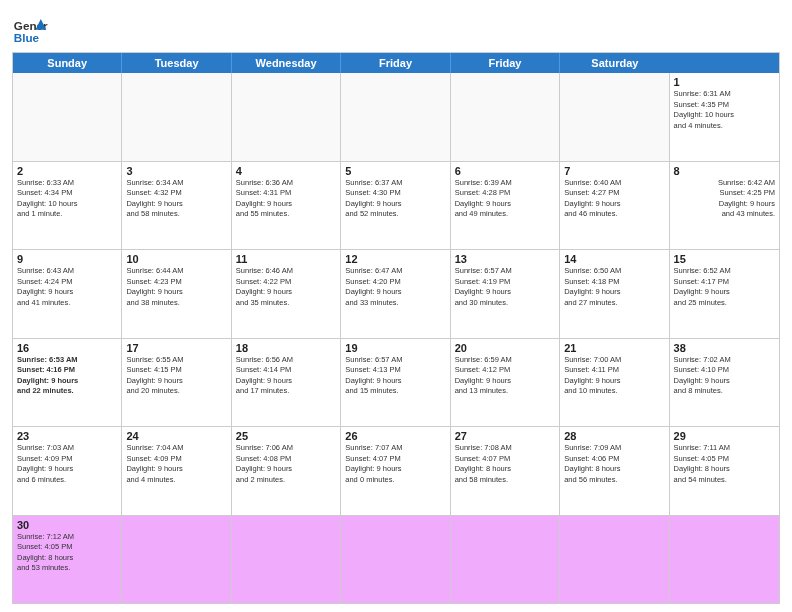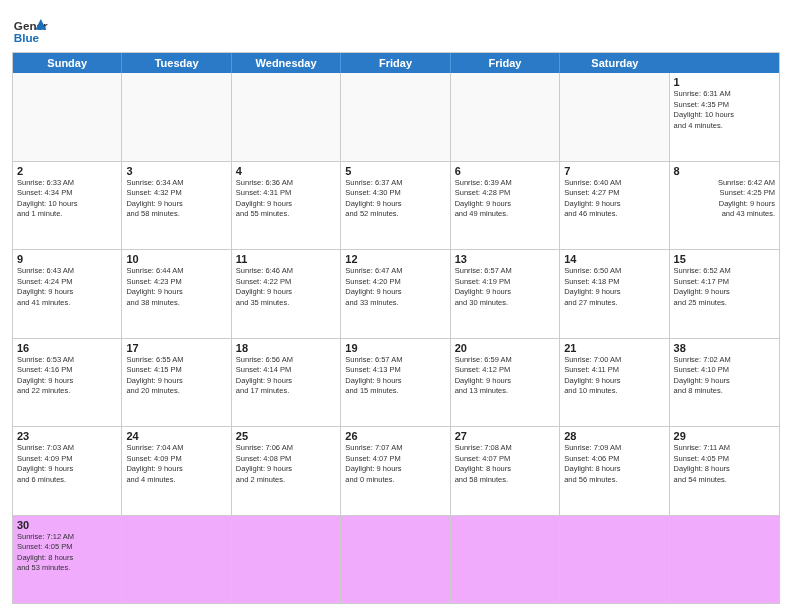--- a/index.html
+++ b/index.html
@@ -243,21 +243,21 @@
             <div class="day-num">15</div>
             <div class="day-info" style="white-space: pre-line;">Sunrise: 6:52 AM
 Sunset: 4:17 PM
 Daylight: 9 hours
 and 25 minutes.</div>
           </div>
         </div>
         <div class="cal-row">
           <div class="cal-cell">
             <div class="day-num">16</div>
-            <div class="day-info" style="white-space: pre-line;">Sunrise: 6:53 AM
+            <div class="day-info" style="white-space: pre-line; font-weight: bold;">Sunrise: 6:53 AM
 Sunset: 4:16 PM
 Daylight: 9 hours
 and 22 minutes.</div>
           </div>
           <div class="cal-cell">
             <div class="day-num">17</div>
             <div class="day-info" style="white-space: pre-line;">Sunrise: 6:55 AM
 Sunset: 4:15 PM
 Daylight: 9 hours
 and 20 minutes.</div>

